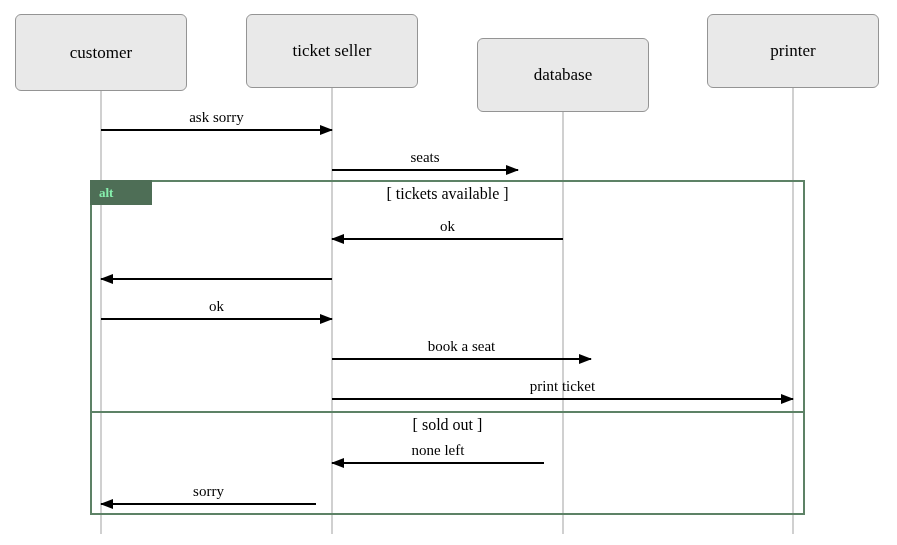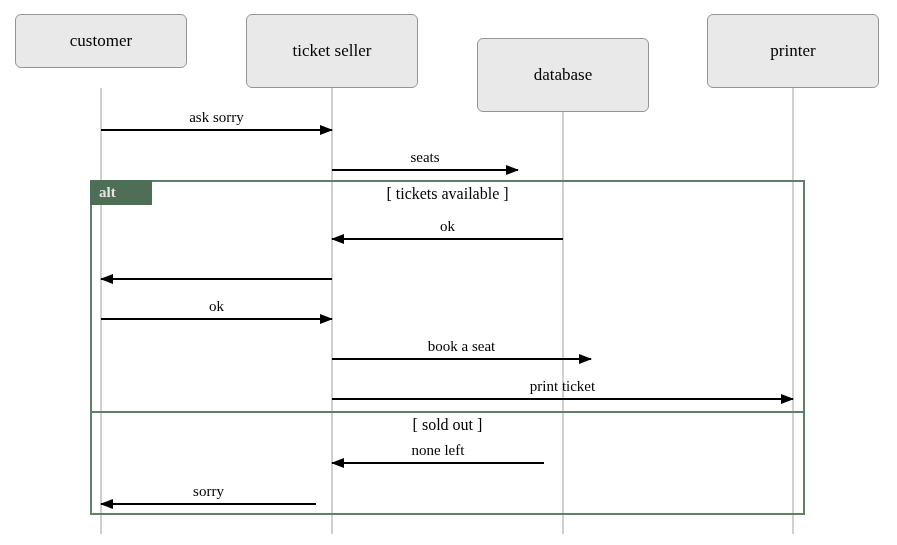--- a/index.html
+++ b/index.html
@@ -40,23 +40,23 @@
   .frame{
     position:absolute;
     box-sizing:border-box;
     border:2px solid var(--frame-border);
     z-index:1;
   }
   .frame-label{
     position:absolute;
     box-sizing:border-box;
     background:var(--frame-label-bg);
-    color:#e5e5e5;
+    color:#86efac;
     font-weight:bold;
-    font-size:15px;
+    font-size:13px;
     display:flex;align-items:center;
     padding-left:9px;
     z-index:3;
   }
   .divider{
     position:absolute;
     height:2px;
     background:var(--frame-border);
     z-index:1;
   }
@@ -105,21 +105,21 @@
 </head>
 <body>
 
 <div id="canvas">
   <div class="frame" id="alt-frame" style="left: 90px; top: 180px; width: 715px; height: 335px;"></div>
   <div class="frame-label" id="alt-frame-label" style="left: 90px; top: 180px; width: 62px; height: 25px;">alt</div>
   <div class="guard" id="guard-0" style="left: 90px; width: 715px; top: 185px;">[ tickets available ]</div>
   <div class="divider" id="alt-divider" style="left: 90px; top: 411px; width: 715px;"></div>
   <div class="guard" id="guard-1" style="left: 90px; width: 715px; top: 416px;">[ sold out ]</div>
 <div class="lifeline" style="left: 100px; top: 88px; height: 446px;"></div>
-    <div class="pbox" style="left: 15px; top: 14px; width: 172px; height: 54px;">
+    <div class="pbox" style="left: 15px; top: 14px; width: 172px; height: 77px;">
       <span>customer</span>
     </div>
     <div class="lifeline" style="left: 331px; top: 88px; height: 446px;"></div>
     <div class="pbox" style="left: 246px; top: 14px; width: 172px; height: 74px;">
       <span>ticket seller</span>
     </div>
     <div class="lifeline" style="left: 562px; top: 88px; height: 446px;"></div>
     <div class="pbox" style="left: 477px; top: 14px; width: 172px; height: 74px; margin-top: 24px;">
       <span>database</span>
     </div>

